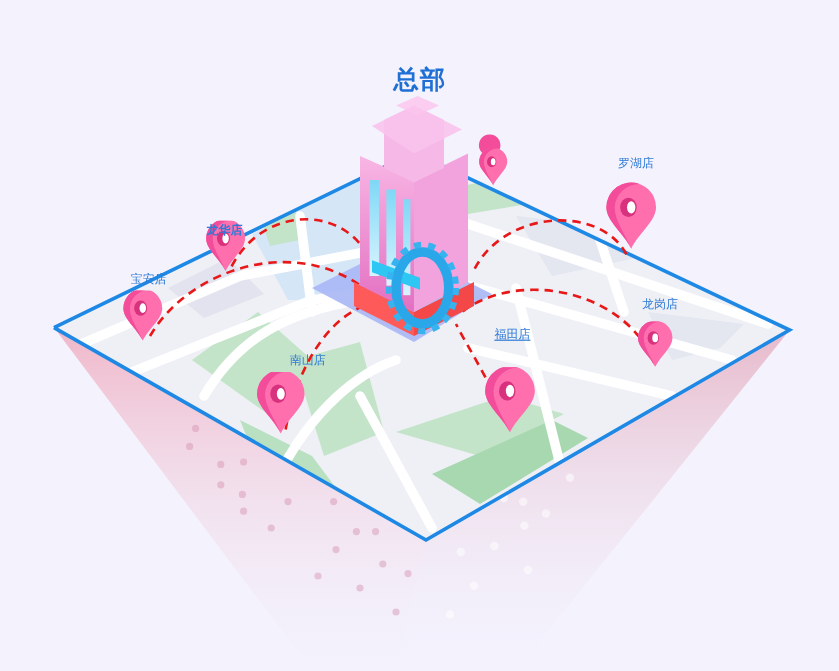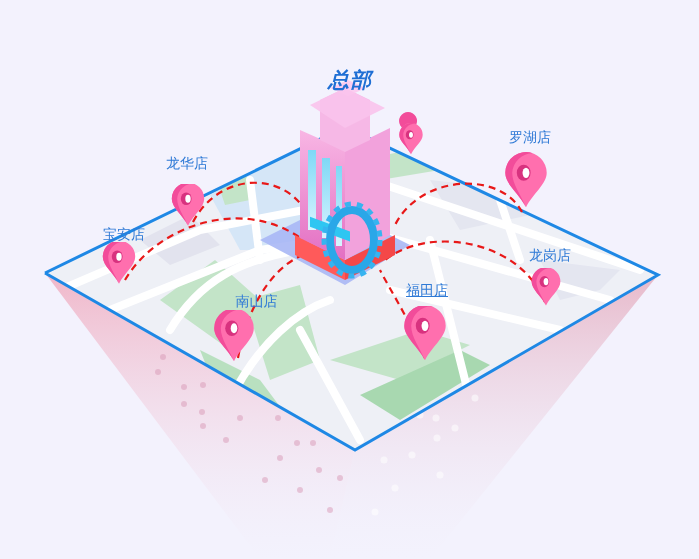--- a/index.html
+++ b/index.html
@@ -1,18 +1,18 @@
 <!DOCTYPE html>
 <html><head>
 <meta charset="utf-8">
 <style>
   html,body{margin:0;padding:0;}
   body{width:699px;height:559px;background:#f3f2fd;overflow:hidden;position:relative;font-family:"DejaVu Sans","Liberation Sans",sans-serif;}
   #scene{position:absolute;left:0;top:0;width:699px;height:559px;}
-  .label{position:absolute;color:#2f7ad6;font-size:14px;white-space:nowrap;transform:translateX(-50%);}
+  .label{position:absolute;color:#2f7ad6;font-size:10px;white-space:nowrap;transform:translateX(-50%);}
   .title{position:absolute;color:#1f6fd4;font-size:21px;font-weight:bold;transform:translateX(-50%);letter-spacing:1px;}
 </style>
 </head>
 <body>
 
 <svg id="scene" width="699" height="559" viewBox="0 0 699 559" xmlns="http://www.w3.org/2000/svg">
   <defs>
     <linearGradient id="leftFace" x1="0" y1="0" x2="0" y2="1">
       <stop offset="0" stop-color="#f0b7c9"></stop>
       <stop offset="1" stop-color="#f3f2fd" stop-opacity="0.2"></stop>
@@ -140,19 +140,19 @@
 
   <use href="#pin" x="101" y="242" width="36" height="44"></use>
   <use href="#pin" x="170" y="184" width="36" height="44"></use>
   <use href="#pin" x="212" y="310" width="44" height="54"></use>
   <use href="#pin" x="402" y="306" width="46" height="58"></use>
   <use href="#pin" x="503" y="150" width="46" height="64"></use>
   <use href="#pin" x="530" y="268" width="32" height="40"></use>
   <use href="#pin" x="398" y="122" width="26" height="36"></use>
 </svg>
 
-<div class="title" style="left:350px;top:66px;font-style:italic;">总部</div>
+<div class="title" style="left:350px;top:52px;">总部</div>
 <div class="label" style="left:124px;top:226px;font-family:Liberation Mono, monospace;">宝安店</div>
-<div class="label" style="left:187px;top:155px;">龙华店</div>
+<div class="label" style="left:187px;top:185px;font-weight:bold;">龙华店</div>
 <div class="label" style="left:236px;top:293px;padding-left:41px;">南山店</div>
-<div class="label" style="left:427px;top:282px;text-decoration:underline;">福田店</div>
+<div class="label" style="left:427px;top:272px;text-decoration:underline;">福田店</div>
 <div class="label" style="left:530px;top:129px;">罗湖店</div>
 <div class="label" style="left:550px;top:247px;font-family:Liberation Serif, serif;">龙岗店</div>
 
 </body></html>

